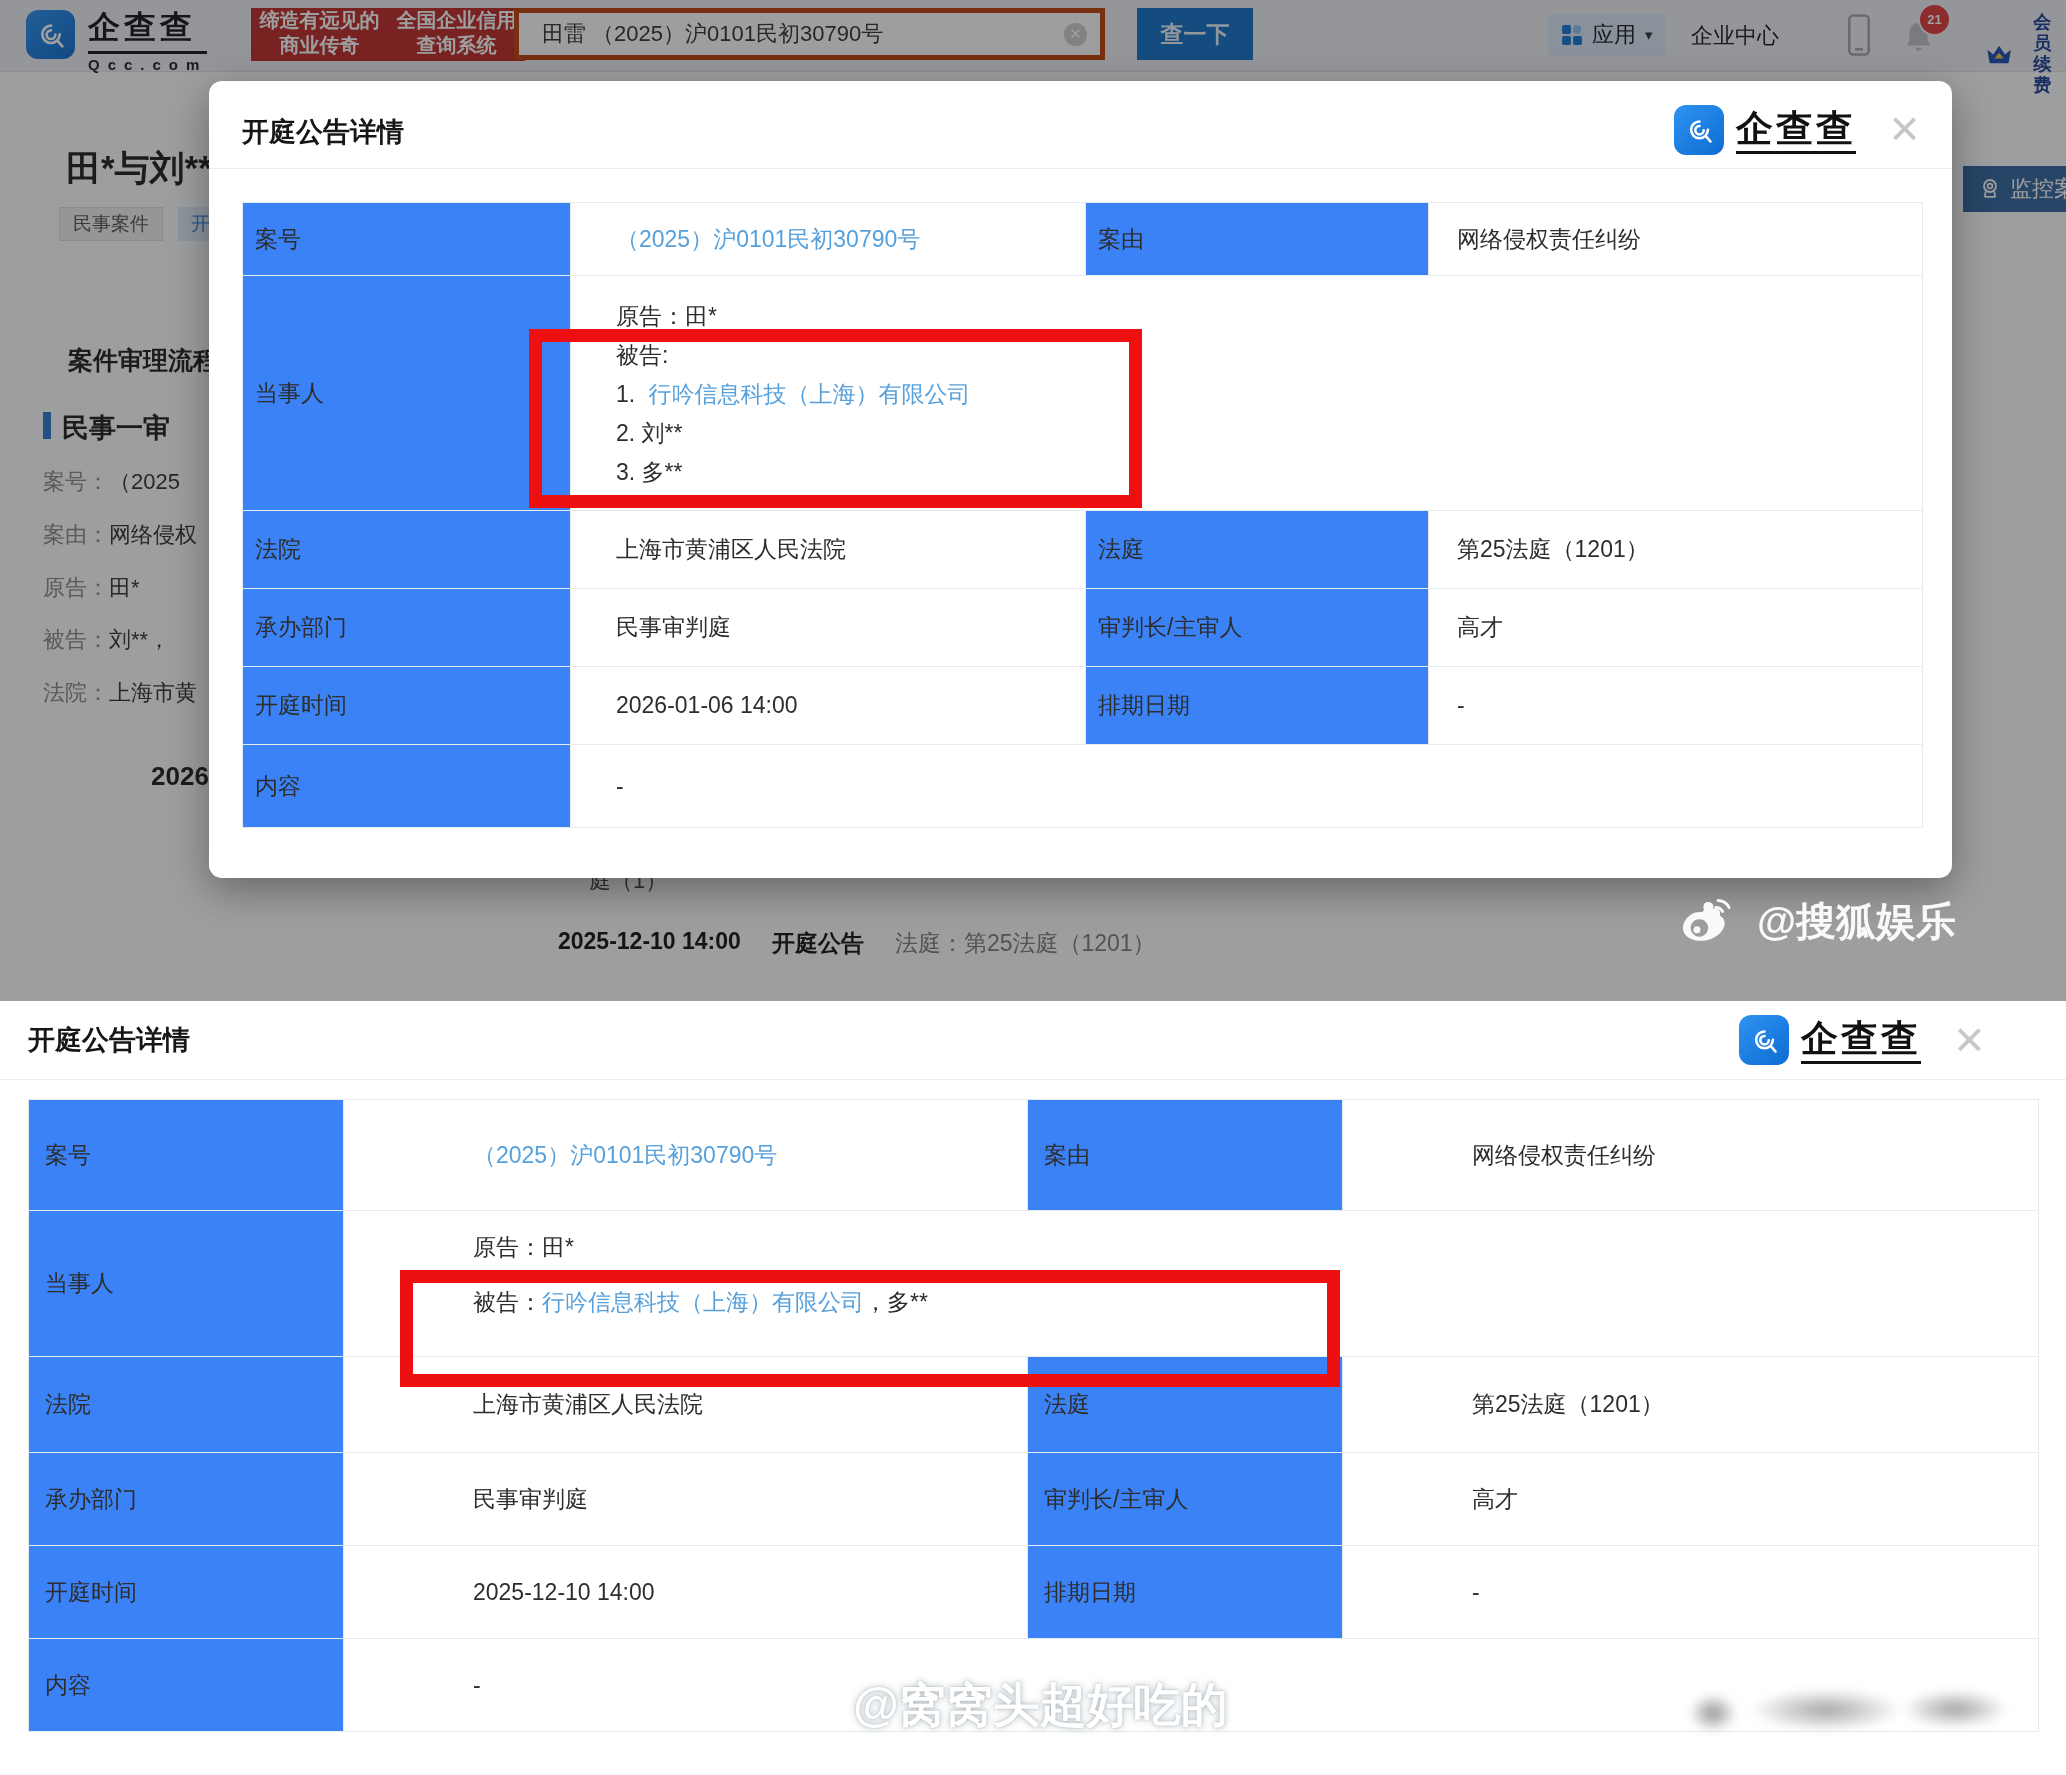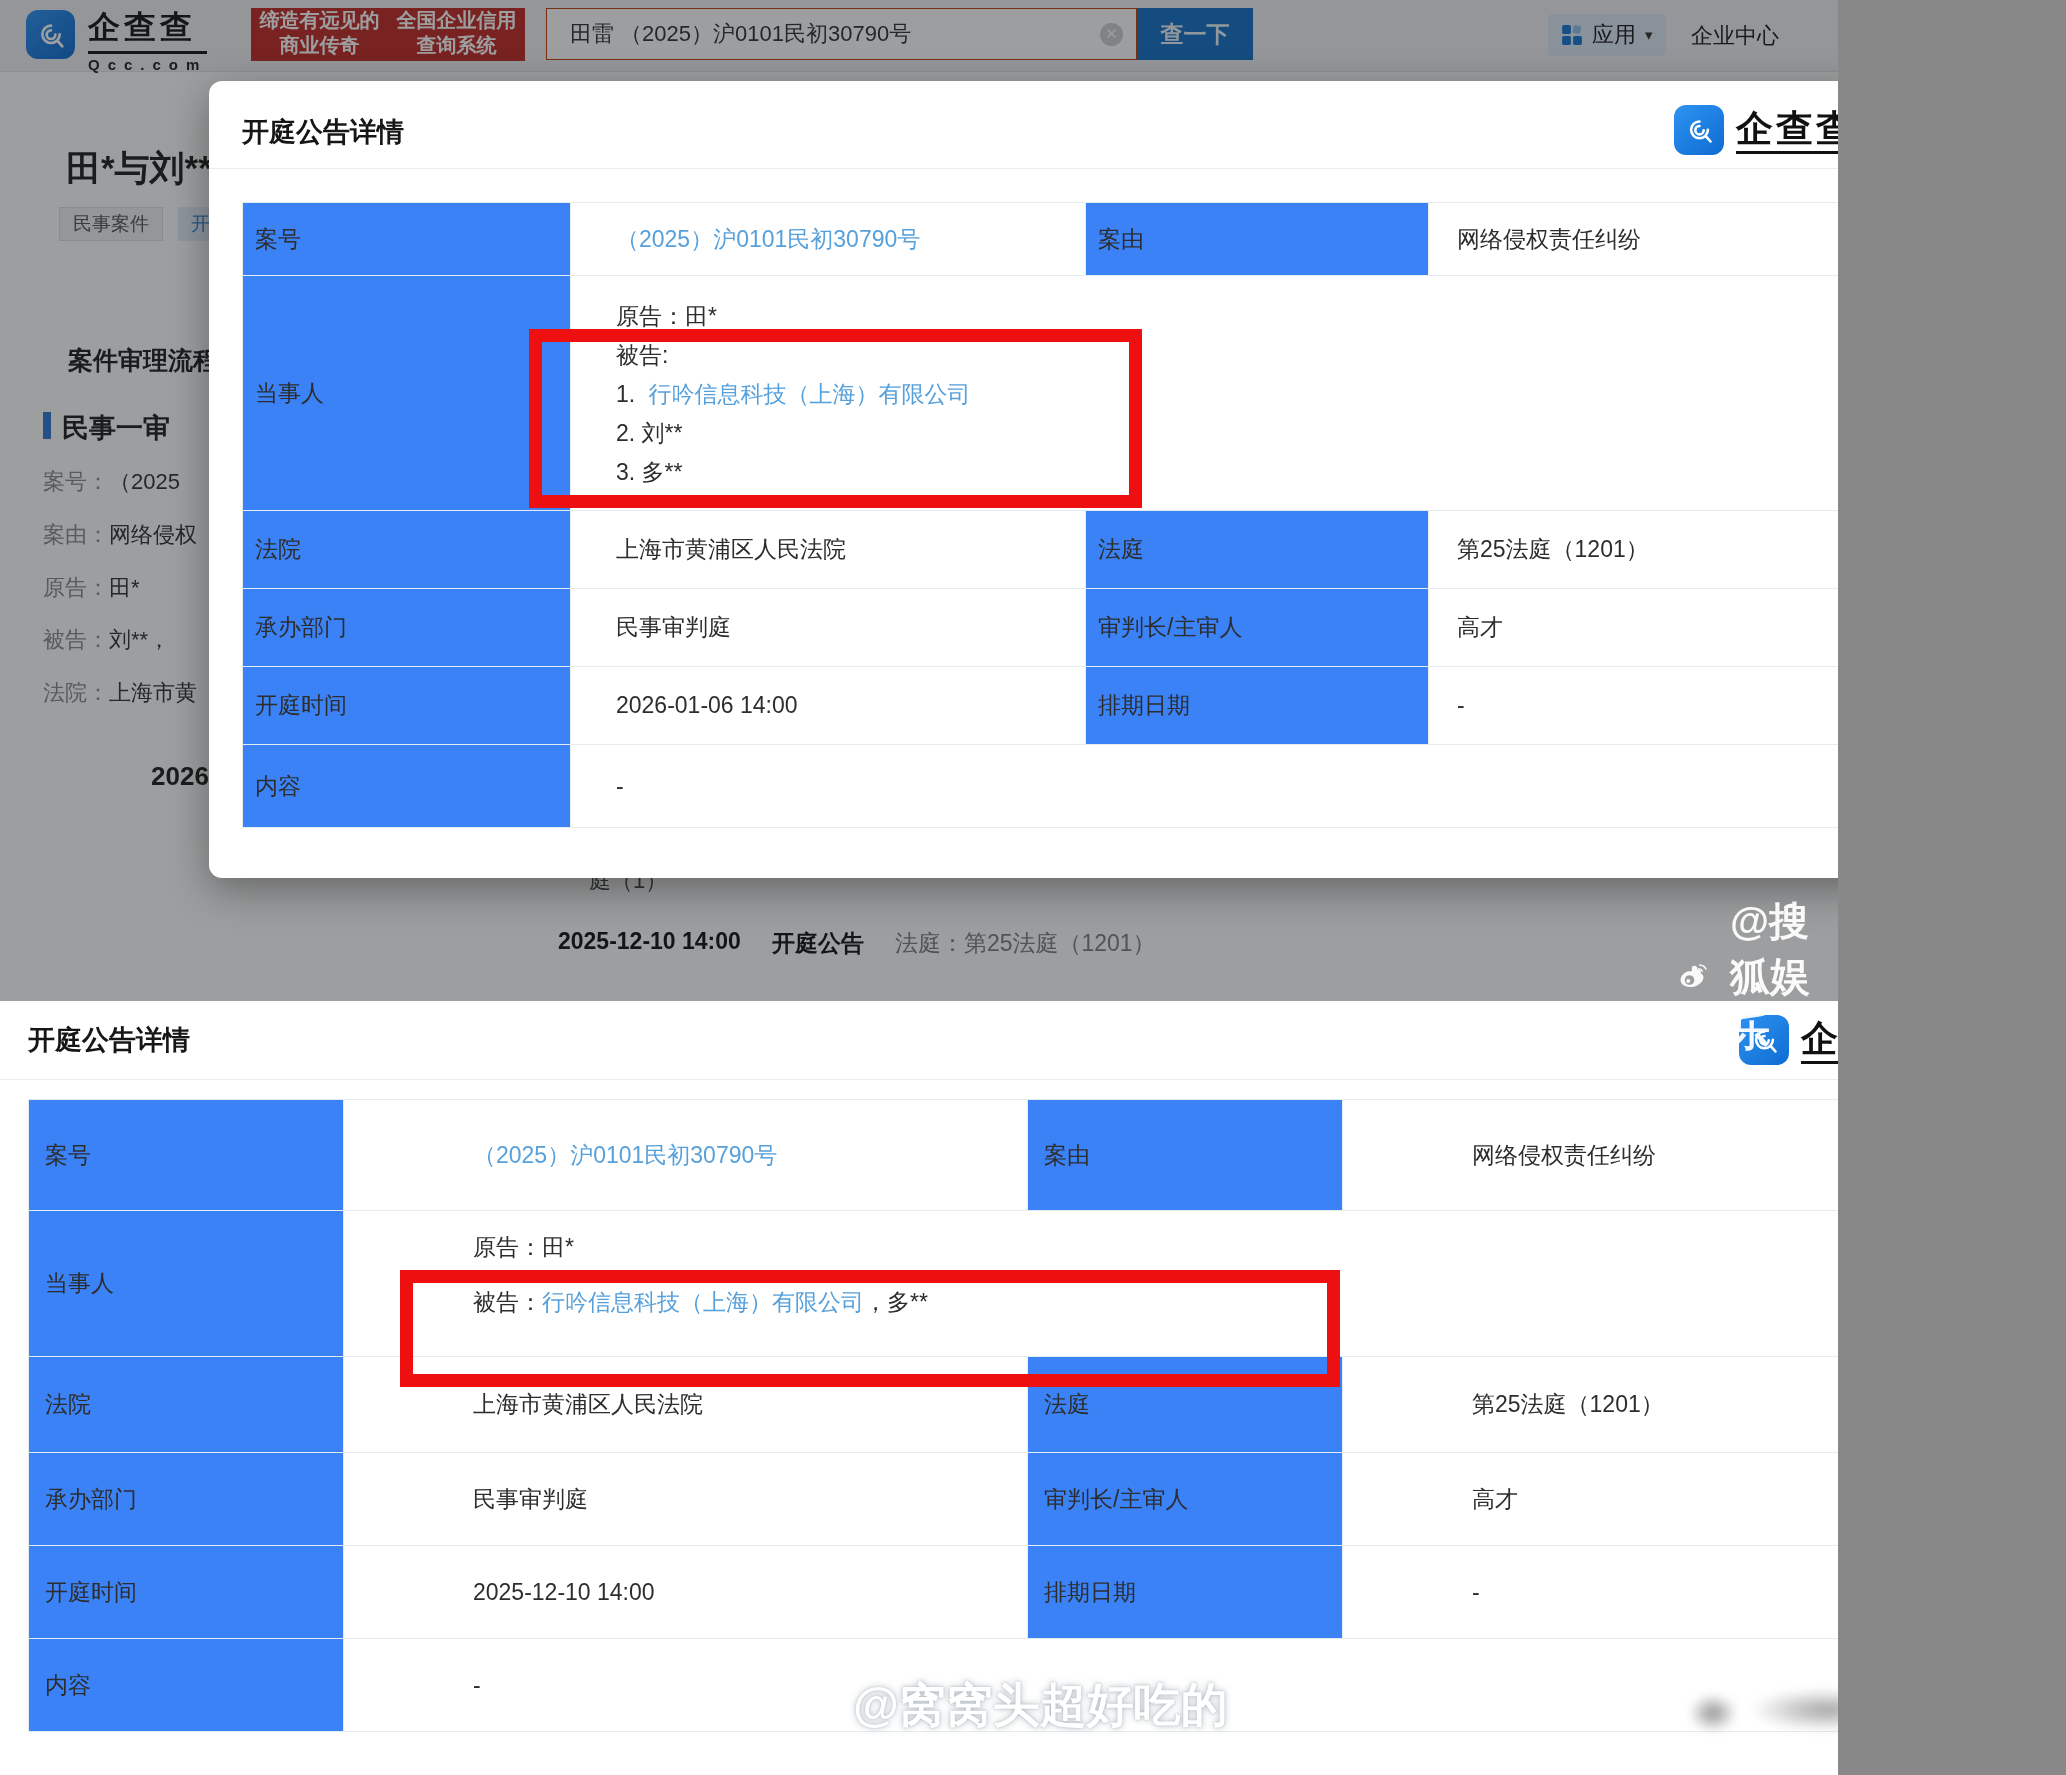--- a/index.html
+++ b/index.html
@@ -1,28 +1,28 @@
 <!DOCTYPE html>
 <html style="font-size:8px"><head>
 <meta charset="utf-8">
 <style>
   html,body{margin:0;padding:0;background:#888;}
-  .page{position:relative;width:1838px;height:1775px;background:#ffffff;overflow:hidden;
+  .page{position:relative;width:2066px;height:1775px;background:#ffffff;overflow:hidden;
         font-family:"Liberation Sans","DejaVu Sans",sans-serif;color:#222;}
 
   
   .header{position:absolute;left:0;top:0;width:2066px;height:71px;background:#f1f2f4;border-bottom:1px solid #e3e3e3;}
   .logo-icon{position:absolute;left:26px;top:10px;width:49px;height:49px;border-radius:12px;
              background:linear-gradient(140deg,#2d93f2,#0e6cd2);display:flex;align-items:center;justify-content:center;}
   .logo-txt{position:absolute;left:88px;top:6px;}
   .logo-txt .cn{font-size:32px;font-weight:900;color:#151515;letter-spacing:4px;border-bottom:3px solid #151515;padding-bottom:1px;}
   .logo-txt .en{font-size:15px;font-weight:700;color:#222;letter-spacing:8px;margin-top:2px;}
   .banner{position:absolute;left:251px;top:8px;width:274px;height:53px;background:#bf2c29;color:#fff;
           font-size:20px;font-weight:700;line-height:25px;text-align:center;display:flex;flex-direction:row;justify-content:center;}
-  .search-wrap{position:absolute;left:546px;top:8px;width:591px;height:52px;background:#fff;border:1px solid #c2410c;
+  .search-wrap{position:absolute;left:514px;top:8px;width:591px;height:52px;background:#fff;border:5px solid #c2410c;
                display:flex;align-items:center;box-sizing:border-box;}
   .search-input{border:none;outline:none;flex:1;font-size:22px;color:#333;padding-left:23px;background:transparent;
                 font-family:inherit;}
   .clear-btn{width:23px;height:23px;border-radius:50%;background:#cfcfcf;color:#fff;font-size:15px;display:flex;
              align-items:center;justify-content:center;margin-right:13px;}
   .search-btn{position:absolute;left:1137px;top:8px;width:116px;height:52px;background:#1373c9;color:#eaf3fb;
               font-size:23px;font-weight:700;display:flex;align-items:center;justify-content:center;}
   .apps{position:absolute;left:1548px;top:14px;height:42px;background:#dde9f9;border-radius:5px;display:flex;
         align-items:center;gap:9px;padding:0 13px;}
   .apps .t{font-size:22px;color:#1b1b1b;}

